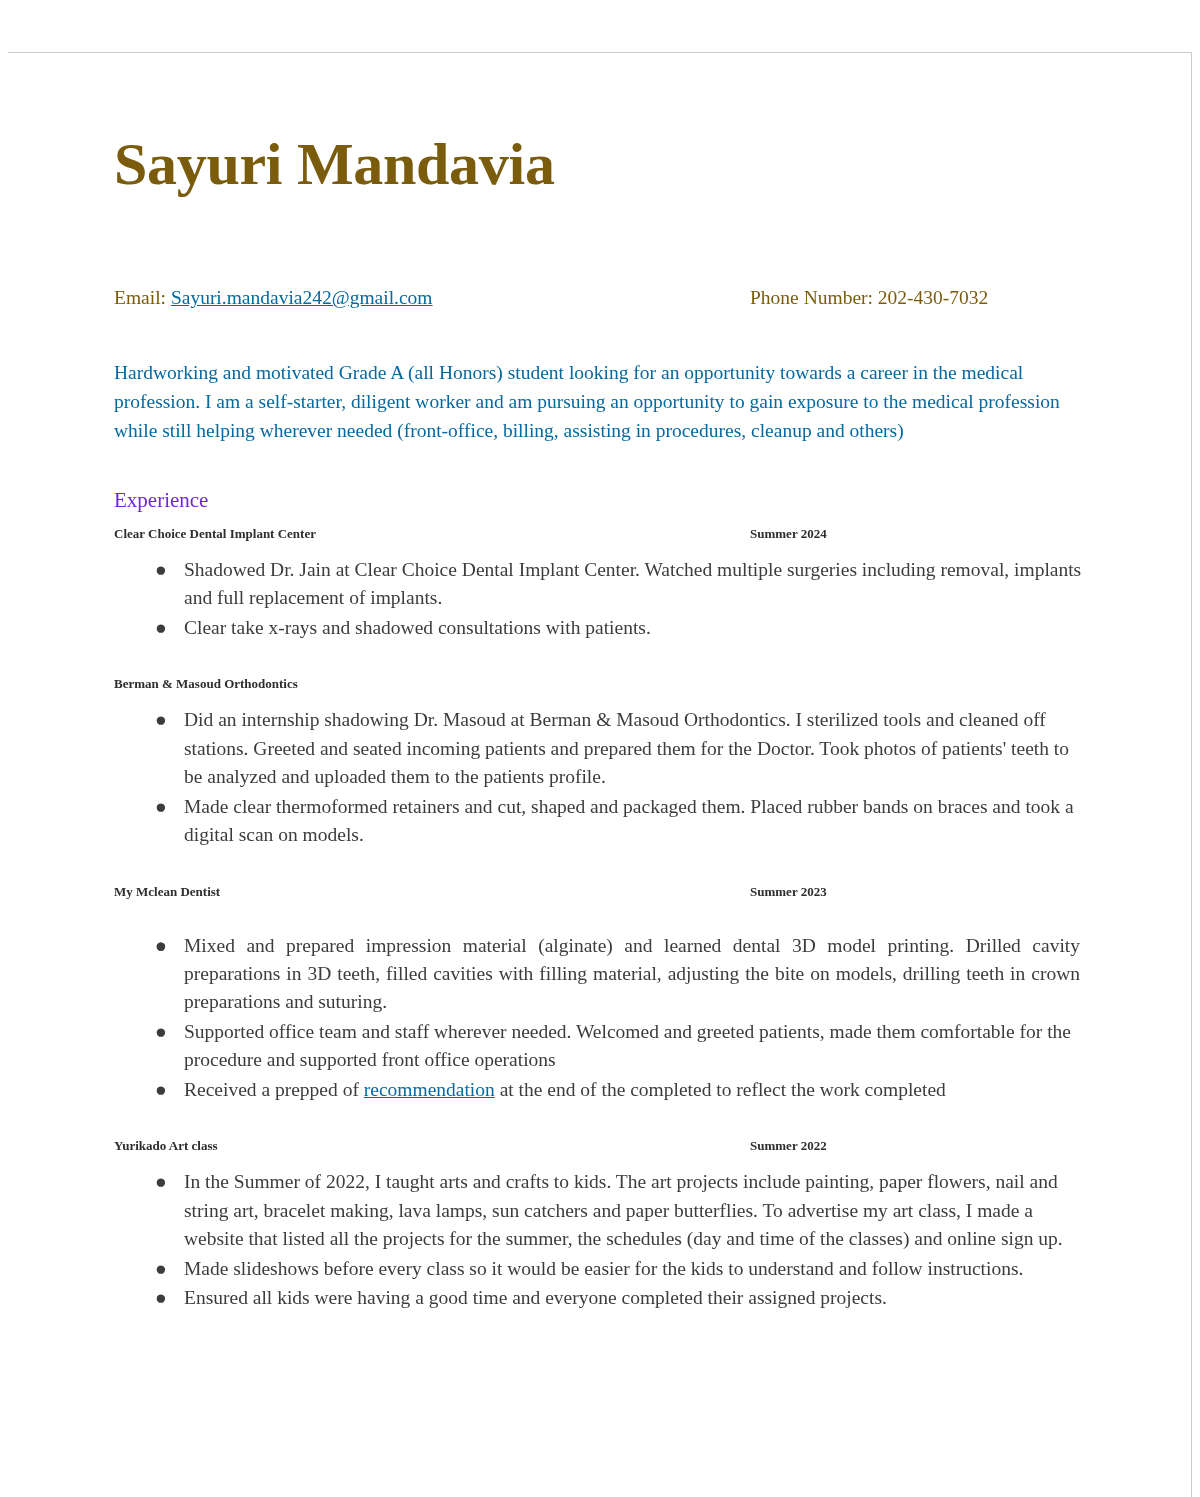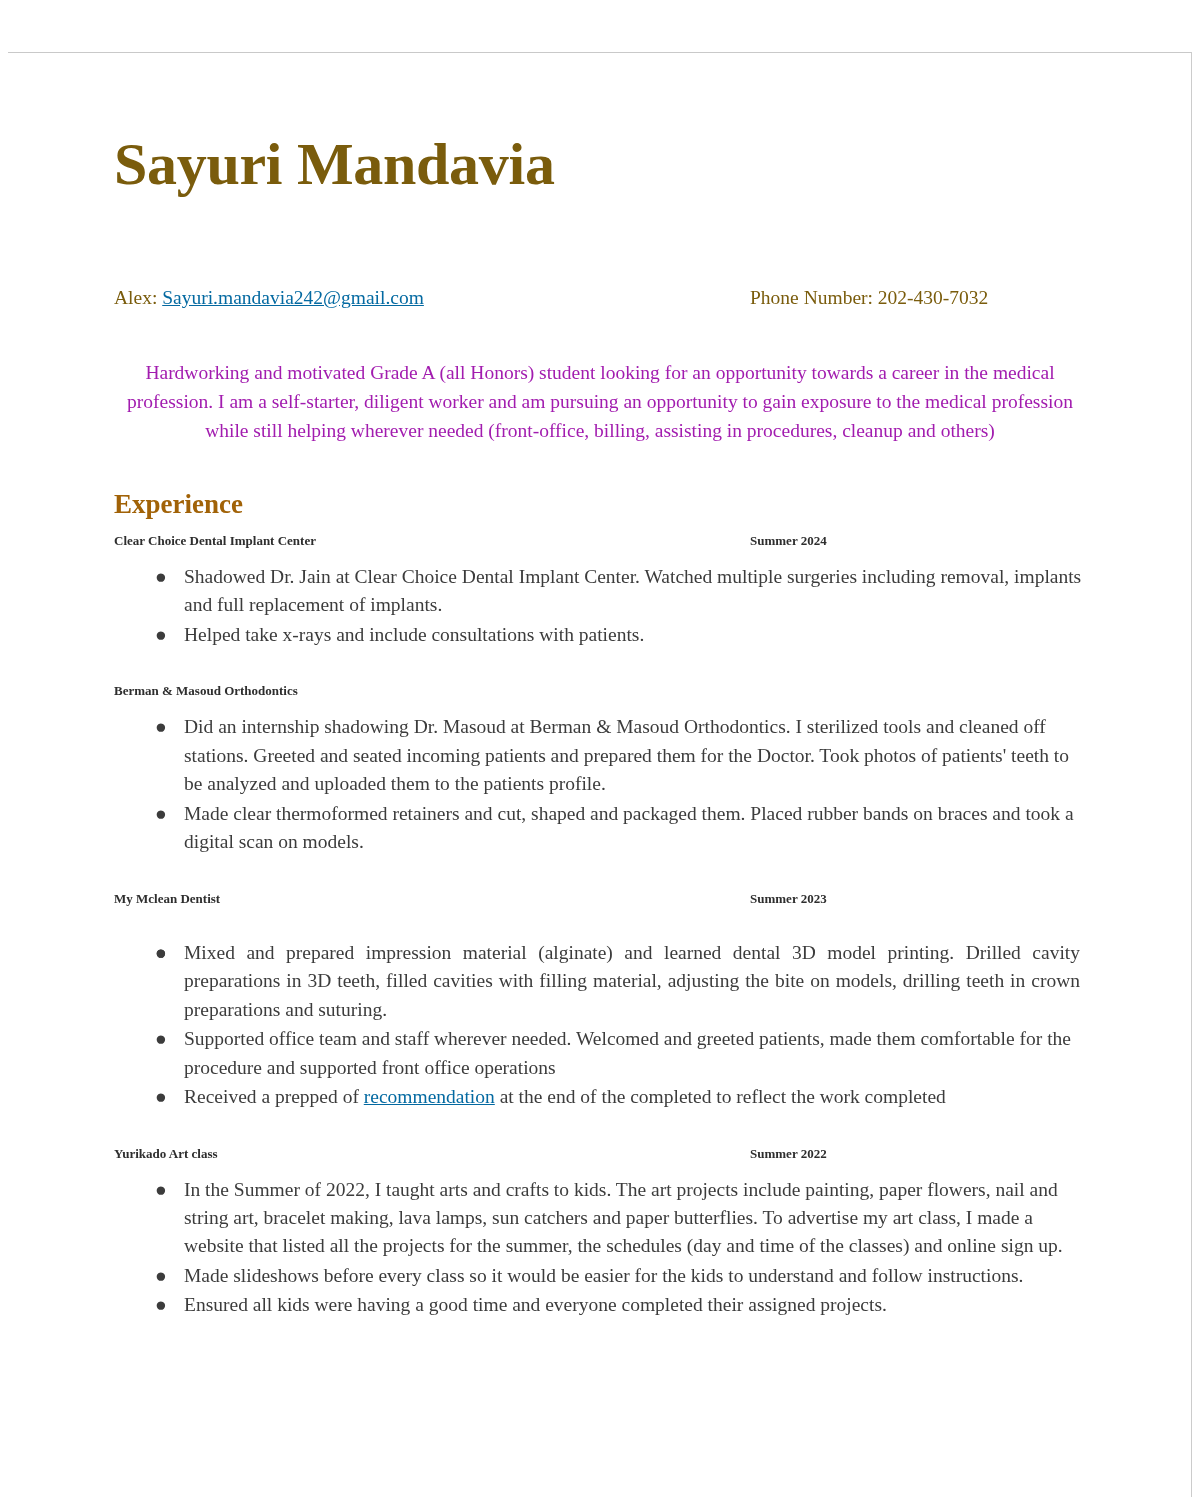--- a/index.html
+++ b/index.html
@@ -71,29 +71,29 @@
     top: 0;
     white-space: nowrap;
   }
   a.link {
     color: #0369a1;
     text-decoration: underline;
   }
   .summary {
     margin-top: 48px;
     font-size: 19.5px;
-    color: #a21caf;
+    color: #0369a1;
     line-height: 1.48;
-    text-align: center;
+    text-align: left;
   }
   .section-heading {
     margin-top: 42px;
-    font-size: 27px;
-    font-weight: bold;
-    color: #a16207;
+    font-size: 21px;
+    font-weight: normal;
+    color: #6d28d9;
     line-height: 1.2;
   }
   .entry {
     margin-top: 13px;
   }
   .entry.gap {
     margin-top: 34px;
   }
   .entry-head {
     position: relative;
@@ -151,21 +151,21 @@
 
   <div class="edge-top"></div>
   <div class="edge-right"></div>
 
   <div class="content">
 
     <h1 class="name">Sayuri Mandavia</h1>
 
     <div class="contact-row">
       <div class="contact-left">
-        <span>Alex:</span>
+        <span>Email:</span>
         <a class="link" href="#">Sayuri.mandavia242@gmail.com</a>
       </div>
       <div class="contact-right">Phone Number: 202-430-7032</div>
     </div>
 
     <div class="summary">Hardworking and motivated Grade A (all Honors) student looking for an opportunity towards a career in the medical profession. I am a self-starter, diligent worker and am pursuing an opportunity to gain exposure to the medical profession while still helping wherever needed (front-office, billing, assisting in procedures, cleanup and others)</div>
 
     <div class="section-heading">Experience</div>
 
     <div class="entry">
@@ -173,21 +173,21 @@
         <span class="entry-org">Clear Choice Dental Implant Center</span>
         <span class="entry-date">Summer 2024</span>
       </div>
       <ul class="bullets">
         <li>
           <span class="dot">●</span>
           <span>Shadowed Dr. Jain at Clear Choice Dental Implant Center. Watched multiple surgeries including removal, implants and full replacement of implants.</span>
         </li>
         <li>
           <span class="dot">●</span>
-          <span>Helped take x-rays and include consultations with  patients.</span>
+          <span>Clear take x-rays and shadowed consultations with  patients.</span>
         </li>
       </ul>
     </div>
 
     <div class="entry gap">
       <div class="entry-head">
         <span class="entry-org">Berman &amp; Masoud Orthodontics</span>
         <span class="entry-date"></span>
       </div>
       <ul class="bullets">

